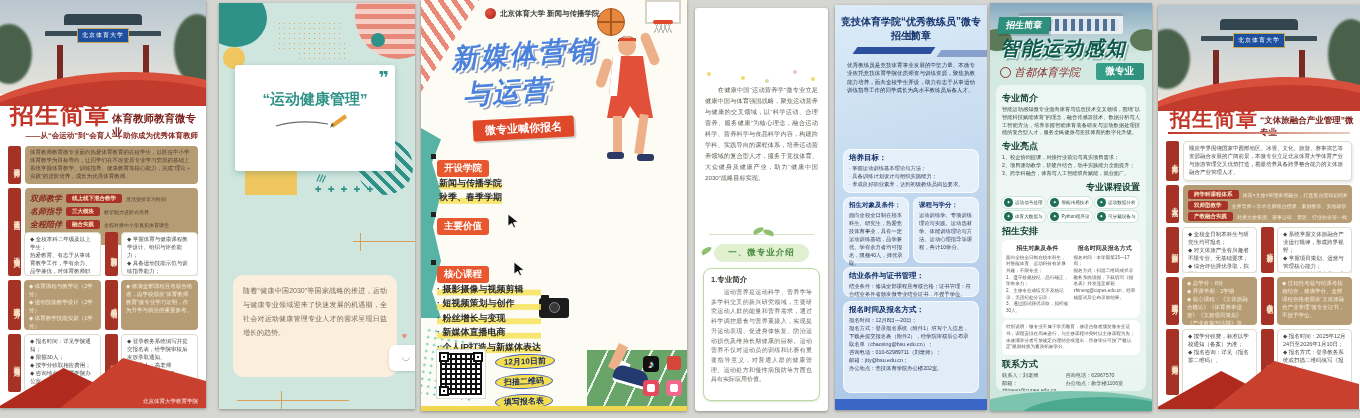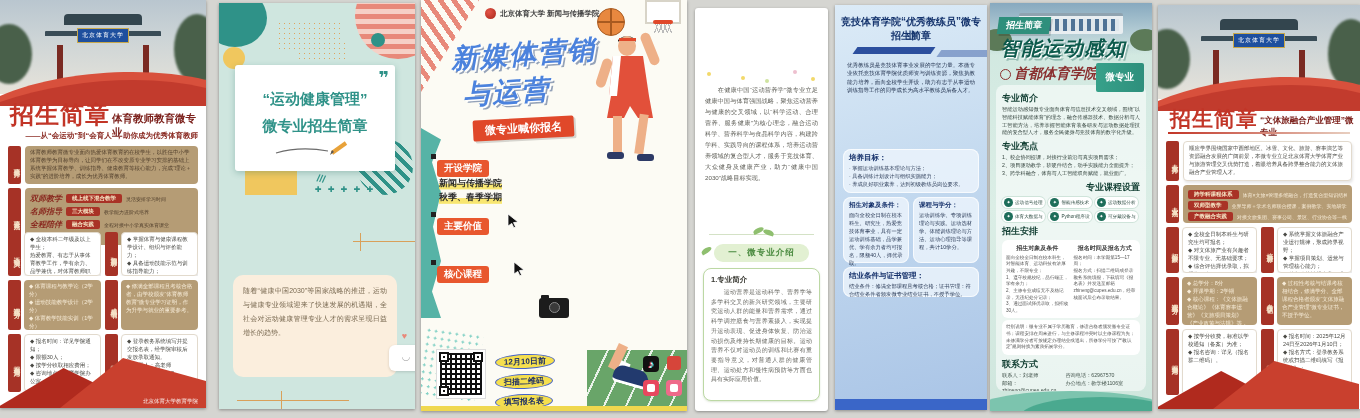--- a/index.html
+++ b/index.html
@@ -211,21 +211,20 @@
   <div class="a" style="left:4px;top:44px;width:22px;height:22px;background:#f0c75e;border-radius:50%"></div>
   <div class="a" style="left:58px;top:18px;width:64px;height:28px;background-image:radial-gradient(#e0a45e .8px,transparent 1px);background-size:5px 5px"></div>
   <div class="a" style="left:78px;top:38px;width:50px;height:20px;background-image:radial-gradient(#e0a45e .8px,transparent 1px);background-size:5px 5px"></div>
   <div class="a" style="right:-26px;top:-30px;width:86px;height:86px;border-radius:50%;background:repeating-linear-gradient(0deg,#e8897a 0 5px,#f6d0c6 5px 10px)"></div>
   <div class="a" style="right:30px;top:30px;width:14px;height:14px;background:#2f9288;border-radius:50%"></div>
   <div class="a" style="left:26px;top:146px;width:52px;height:46px;background:#f0c75e;z-index:1"></div>
   <div class="a" style="right:2px;top:136px;width:56px;height:56px;border-radius:50%;background:repeating-linear-gradient(45deg,#2f9288 0 4px,transparent 4px 9px);z-index:1"></div>
   <div class="p2card">
     <div class="a" style="right:6px;top:2px;color:#2f9288;font-size:18px;font-weight:900">❞</div>
     <div class="p2t">“运动健康管理”</div>
-    <div class="p2t">微专业招生简章</div>
     <svg width="90" height="16" viewBox="0 0 90 16" style="margin-top:2px">
       <path d="M6 12 q 24 -7 52 -2" stroke="#6b6b6b" stroke-width="1.2" fill="none"></path>
       <path d="M62 12 L76 2" stroke="#e8a23a" stroke-width="4" fill="none"></path>
       <path d="M60 14 l4 -3 -2 -2 z" fill="#555"></path>
     </svg>
   </div>
   <div class="a" style="left:98px;top:170px;color:#2f9288;font-weight:900;font-size:10px;transform:rotate(14deg);z-index:2">///</div>
   <div class="a" style="left:96px;top:182px;color:#2f9288;font-size:8px;letter-spacing:2px;font-weight:900;z-index:2">✚ ✚ ✚ ✚ ✚</div>
   <div class="oline" style="right:0;top:238px;width:62px;height:1px"></div>
   <div class="oline" style="right:54px;top:230px;width:1px;height:18px"></div>
@@ -277,20 +276,25 @@
 
   <div class="p3label" style="left:16px;top:218px">主要价值</div>
   <svg class="a" style="left:86px;top:214px;z-index:4" width="12" height="14" viewBox="0 0 12 14">
     <path d="M1 0 L11 8 L6.5 8.6 L8.6 13 L6.8 13.8 L4.8 9.4 L1 12 Z" fill="#111" stroke="#fff" stroke-width=".8"></path>
   </svg>
 
   <div class="p3label" style="left:16px;top:266px">核心课程</div>
   <svg class="a" style="left:92px;top:262px;z-index:4" width="12" height="14" viewBox="0 0 12 14">
     <path d="M1 0 L11 8 L6.5 8.6 L8.6 13 L6.8 13.8 L4.8 9.4 L1 12 Z" fill="#111" stroke="#fff" stroke-width=".8"></path>
   </svg>
+  <div class="p3txt" style="left:16px;top:282px">· 摄影摄像与视频剪辑
+· 短视频策划与创作
+· 粉丝增长与变现
+· 新媒体直播电商
+· 个人IP打造与新媒体表达</div>
 
   <div class="a" style="left:118px;top:298px;width:30px;height:20px;background:#1c1c1c;border-radius:3px;z-index:2">
     <div style="position:absolute;left:10px;top:4px;width:11px;height:11px;border-radius:50%;background:#3a3a3a;border:1.5px solid #888;box-sizing:border-box"></div>
     <div style="position:absolute;left:2px;top:-3px;width:8px;height:4px;background:#1c1c1c;border-radius:1px"></div>
   </div>
 
   <div class="qr">
     <div class="qrpx"></div>
     <div class="qc" style="left:2px;top:2px"></div>
     <div class="qc" style="right:2px;top:2px"></div>
@@ -347,38 +351,46 @@
     <div class="x5">面向全校全日制在校本科生、研究生，热爱竞技体育事业，具有一定运动训练基础，品学兼优、学有余力者均可报名，限额40人，择优录取。</div>
   </div>
   <div class="b5" style="right:8px;width:66px;top:192px;height:66px">
     <div class="h5" style="font-size:6.5px">课程与学分：</div>
     <div class="x5">运动训练学、专项训练理论与实践、运动选材学、体能训练理论与方法、运动心理指导等课程，共计10学分。</div>
   </div>
   <div class="b5" style="left:8px;right:8px;top:262px;height:30px">
     <div class="h5">结业条件与证书管理：</div>
     <div class="x5">结业条件：修满全部课程且考核合格；证书管理：符合结业条件者颁发微专业结业证书，不授予学位。</div>
   </div>
+  <div class="b5" style="left:8px;right:8px;top:296px;height:92px">
+    <div class="h5">报名时间及报名方式：</div>
+    <div class="x5">报名时间：12月8日—20日；
+报名方式：登录报名系统（附件1）填写个人信息，下载并提交报名表（附件2），经学院审核后公布录取名单（chaoxing@bsu.edu.cn）；
+咨询电话：010-62989711（刘老师）；
+邮箱：jtty@bsu.edu.cn；
+办公地点：竞技体育学院办公楼202室。</div>
+  </div>
   <div class="a" style="left:0;right:0;bottom:0;height:11px;background:#3a66c8"></div>
 </div>
 
 <div class="panel" id="p6" style="left:990px;top:3px;width:162px;height:408px">
   <div class="a" style="left:0;right:0;top:0;height:52px;background:linear-gradient(180deg,#87a9bf 0%,#b7cfd6 60%,rgba(215,235,228,0) 100%)">
     <div style="position:absolute;left:50%;top:10px;transform:translateX(-50%);width:104px;height:18px;background:#e9eef1;border-top:3px solid #8fa3b0;border-radius:2px">
       <div style="position:absolute;inset:3px 4px;background:repeating-linear-gradient(90deg,#4f7396 0 4px,#dfe7ec 4px 8px)"></div>
     </div>
     <div style="position:absolute;left:-8px;bottom:4px;width:30px;height:22px;border-radius:50%;background:#5c7a58"></div>
     <div style="position:absolute;right:-8px;bottom:4px;width:30px;height:22px;border-radius:50%;background:#5c7a58"></div>
   </div>
   <div class="a" style="left:8px;top:14px;background:#2e8f7c;color:#fff;font-weight:900;font-size:9px;padding:2px 8px;transform:skewX(-8deg);box-shadow:2px 2px 0 rgba(0,0,0,.15);z-index:3">招生简章</div>
   <div class="a" style="left:10px;top:32px;font-size:20px;font-weight:900;font-style:italic;color:#0d5a4c;letter-spacing:1px;text-shadow:1px 1px 0 #fff,2.5px 2.5px 0 rgba(13,90,76,.3);z-index:3">智能运动感知</div>
   <div class="a" style="left:10px;top:62px;display:flex;align-items:center;gap:3px;z-index:3">
     <div style="width:11px;height:11px;border-radius:50%;border:1px solid #8a3030;box-sizing:border-box"></div>
-    <span style="font-family:'Liberation Serif','DejaVu Serif',serif;font-style:italic;font-weight:bold;font-size:14px;color:#8a3030">首都体育学院</span>
-  </div>
-  <div class="a" style="right:8px;top:60px;background:linear-gradient(90deg,#37a18a,#2e8f7c);color:#fff;font-weight:900;font-size:9.5px;padding:8px 10px;border-radius:2px;z-index:3">微专业</div>
+    <span style="font-family:'Liberation Serif','DejaVu Serif',serif;font-style:italic;font-weight:normal;font-size:11px;color:#8a3030">首都体育学院</span>
+  </div>
+  <div class="a" style="right:8px;top:60px;background:linear-gradient(90deg,#37a18a,#2e8f7c);color:#fff;font-weight:900;font-size:9.5px;padding:2px 10px;border-radius:2px;z-index:3">微专业</div>
   <div class="p6card">
     <div class="p6h">专业简介</div>
     <div class="p6x">智能运动感知微专业面向体育与信息技术交叉领域，围绕“以智能科技赋能体育”的理念，融合传感器技术、数据分析与人工智能方法，培养掌握智能体育装备研发与运动数据处理技能的复合型人才，服务全民健身与竞技体育的数字化升级。</div>
     <div class="p6h">专业亮点</div>
     <div class="p6x">1、校企协同授课，对接行业前沿与真实项目需求；
 2、项目驱动教学，软硬件结合，动手实践能力全面提升；
 3、跨学科融合，体育与人工智能双向赋能，就业面广。</div>
     <div class="p6h" style="text-align:right">专业课程设置</div>
     <div class="pillsgrid">
       <div class="cpill">

